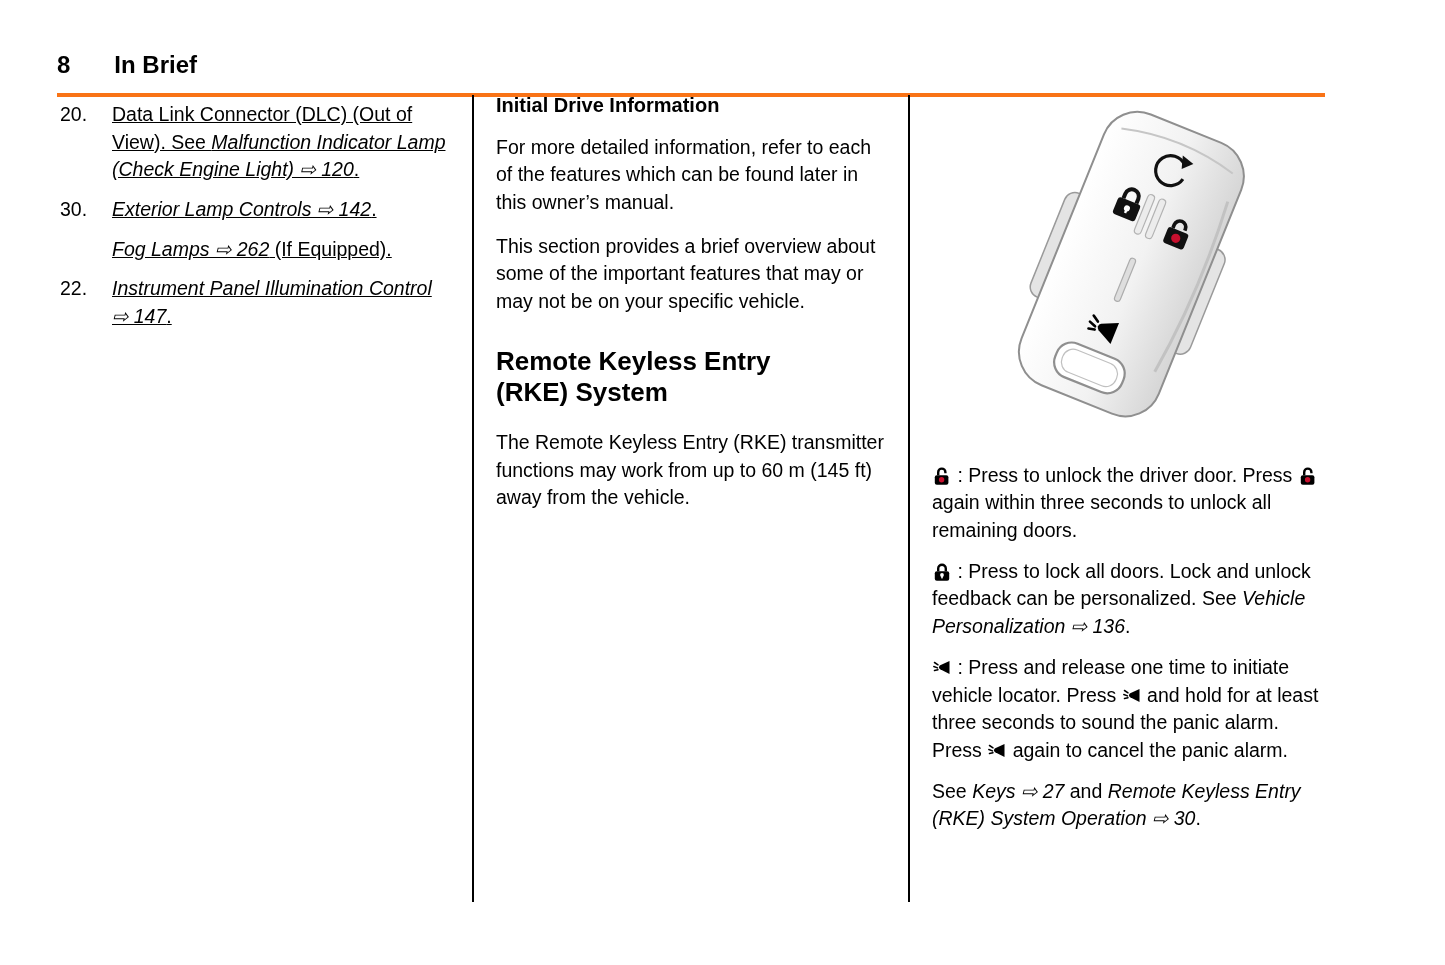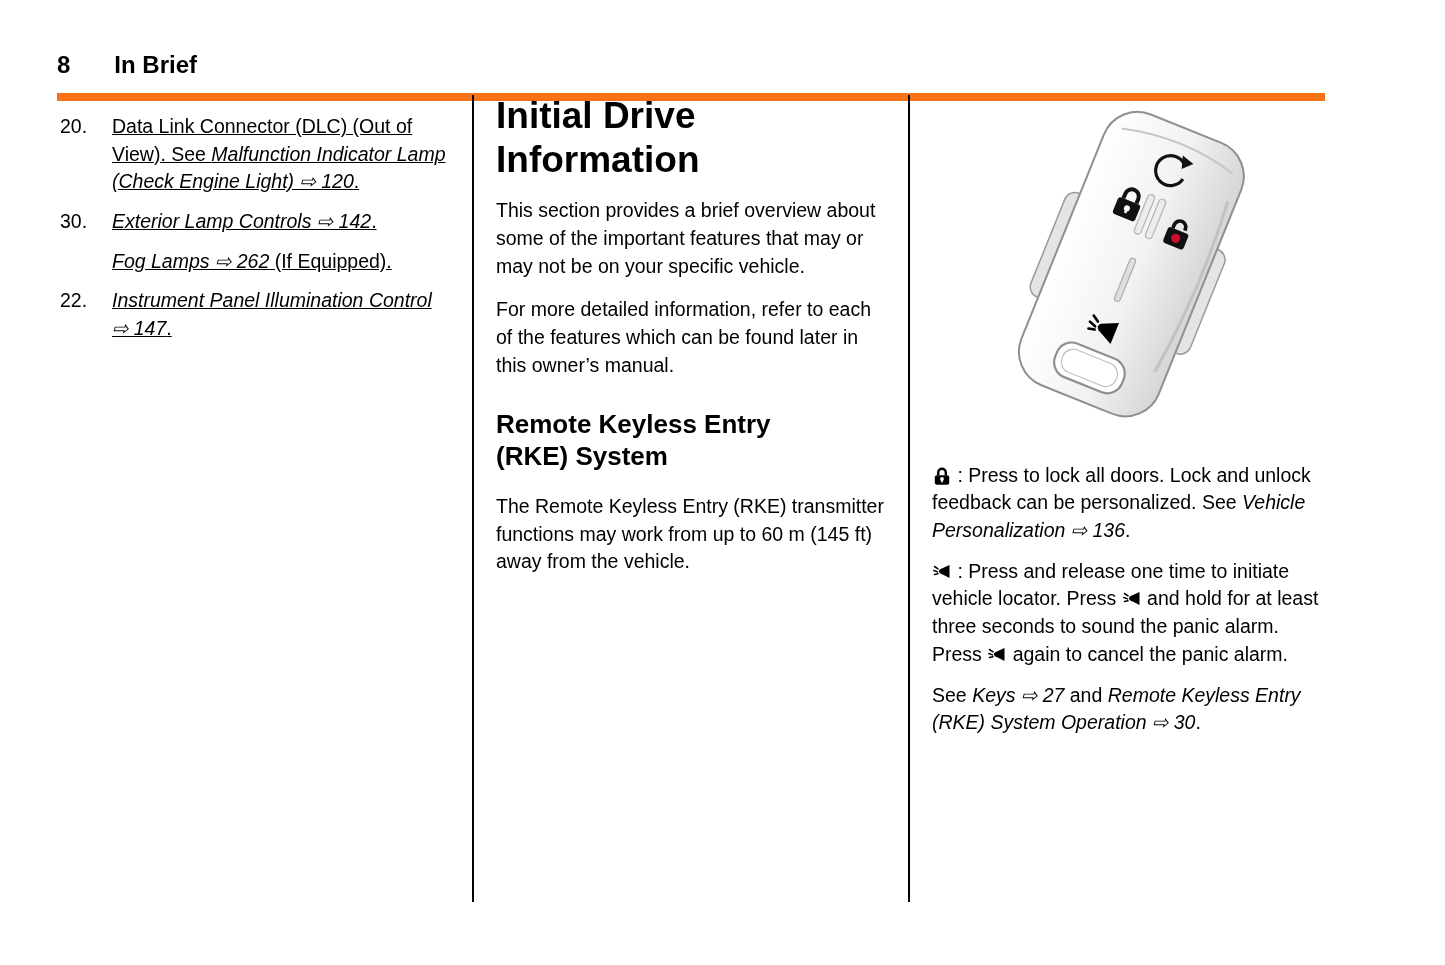--- a/index.html
+++ b/index.html
@@ -6,39 +6,39 @@
   html, body { margin: 0; padding: 0; }
   body {
     width: 1445px; height: 965px;
     background: #ffffff; color: #000000;
     font-family: "Liberation Sans", sans-serif;
     font-size: 19.5px; line-height: 1.42;
     position: relative; overflow: hidden;
   }
   .header {
     position: absolute; left: 57px; top: 48px; width: 1268px;
-    border-bottom: 8px solid #f97316; padding-bottom: 11px;
+    border-bottom: 4px solid #f97316; padding-bottom: 11px;
     font-weight: bold; font-size: 24px;
   }
   .header .sect { margin-left: 44px; }
   .vdiv { position: absolute; top: 95px; height: 807px; width: 2px; background: #000; }
   #div1 { left: 472px; }
   #div2 { left: 908px; }
   .col { position: absolute; }
-  #col-left  { left: 60px;  top: 113px; width: 392px; }
+  #col-left  { left: 60px;  top: 101px; width: 392px; }
   #col-mid   { left: 496px; top: 94px;  width: 396px; }
   #col-right { left: 932px; top: 100px; width: 398px; }
   .li { display: flex; margin-bottom: 12px; }
   .li .num { width: 52px; flex: none; }
   .li .body { flex: 1; }
   .p { margin: 0 0 13px; }
   .li .p { margin: 0 0 12px; text-decoration: underline; }
   .li:last-child .p, .li .p:last-child { margin-bottom: 0; }
   h1.mid-heading {
-    font-size: 37px; line-height: 1.18; font-weight: bold;
+    font-size: 20px; line-height: 1.18; font-weight: bold;
     margin: 0 0 16px; width: 320px;
   }
   h2.mid-sub {
     font-size: 26px; line-height: 1.2; font-weight: bold;
     margin: 30px 0 21px; width: 350px;
   }
   #col-mid .p { margin-bottom: 16px; }
   .fob-wrap { width: 100%; text-align: center; margin: 0 0 22px; }
   .inline-icon { display: inline-block; width: 20px; height: 20px; vertical-align: -4px; }
   .inline-icon svg { width: 100%; height: 100%; display: block; }
@@ -71,22 +71,22 @@
   <div class="li">
     <span class="num">22.</span>
     <div class="body">
       <div class="p"><i>Instrument Panel Illumination Control ⇨ 147</i>.</div>
     </div>
   </div>
 </div>
 
 <div class="col" id="col-mid">
   <h1 class="mid-heading">Initial Drive Information</h1>
+  <div class="p">For more detailed information, refer to each of the features which can be found later in this owner’s manual.</div>
   <div class="p">This section provides a brief overview about some of the important features that may or may not be on your specific vehicle.</div>
-  <div class="p">For more detailed information, refer to each of the features which can be found later in this owner’s manual.</div>
   <h2 class="mid-sub">Remote Keyless Entry (RKE) System</h2>
   <div class="p">The Remote Keyless Entry (RKE) transmitter functions may work from up to 60 m (145 ft) away from the vehicle.</div>
 </div>
 
 <div class="col" id="col-right">
   <div class="fob-wrap">
     <svg width="320" height="332" viewBox="0 0 320 332">
       <defs>
         <linearGradient id="fg" x1="0" y1="0" x2="1" y2="0">
           <stop offset="0" stop-color="#ffffff"></stop>
@@ -132,20 +132,29 @@
         </g>
 
         <g>
           <rect x="124" y="258" width="72" height="36" rx="16" fill="#ffffff" stroke="#8f8f8f" stroke-width="2.2"></rect>
           <rect x="131" y="264" width="58" height="24" rx="11" fill="#ffffff" stroke="#c0c0c0" stroke-width="1.2"></rect>
         </g>
       </g>
     </svg>
   </div>
   <div class="p"><span class="inline-icon"><svg viewBox="0 0 20 20">
+          <path d="M6.2 9.2V6.2a3.6 3.6 0 0 1 7.2 0v1" fill="none" stroke="#000" stroke-width="2.4"></path>
+          <rect x="2.8" y="9.2" width="13.6" height="9.6" rx="2" fill="#000"></rect>
+          <circle cx="9.6" cy="13.8" r="2.7" fill="#c8102e"></circle>
+        </svg></span> : Press to unlock the driver door. Press <span class="inline-icon"><svg viewBox="0 0 20 20">
+          <path d="M6.2 9.2V6.2a3.6 3.6 0 0 1 7.2 0v1" fill="none" stroke="#000" stroke-width="2.4"></path>
+          <rect x="2.8" y="9.2" width="13.6" height="9.6" rx="2" fill="#000"></rect>
+          <circle cx="9.6" cy="13.8" r="2.7" fill="#c8102e"></circle>
+        </svg></span> again within three seconds to unlock all remaining doors.</div>
+  <div class="p"><span class="inline-icon"><svg viewBox="0 0 20 20">
           <path d="M6.2 9.2V6.6a3.8 3.8 0 0 1 7.6 0v2.6" fill="none" stroke="#000" stroke-width="2.4"></path>
           <rect x="2.8" y="9.2" width="14.4" height="9.6" rx="2" fill="#000"></rect>
           <circle cx="10" cy="13" r="1.9" fill="#fff"></circle>
           <rect x="9.2" y="13" width="1.6" height="3.4" fill="#fff"></rect>
         </svg></span> : Press to lock all doors. Lock and unlock feedback can be personalized. See <i>Vehicle Personalization ⇨ 136</i>.</div>
   <div class="p"><span class="inline-icon"><svg viewBox="0 0 20 20">
           <path d="M2.5 4.5l3.5 2.3M1.8 8.5l3.7 1.4M2.5 12.5l3.5-.8" stroke="#000" stroke-width="1.5" fill="none" stroke-linecap="round"></path>
           <path d="M8.2 7.2L17.5 3v13L8.2 11.2a2.3 2.3 0 0 1 0-4z" fill="#000"></path>
         </svg></span> : Press and release one time to initiate vehicle locator. Press <span class="inline-icon"><svg viewBox="0 0 20 20">
           <path d="M2.5 4.5l3.5 2.3M1.8 8.5l3.7 1.4M2.5 12.5l3.5-.8" stroke="#000" stroke-width="1.5" fill="none" stroke-linecap="round"></path>

